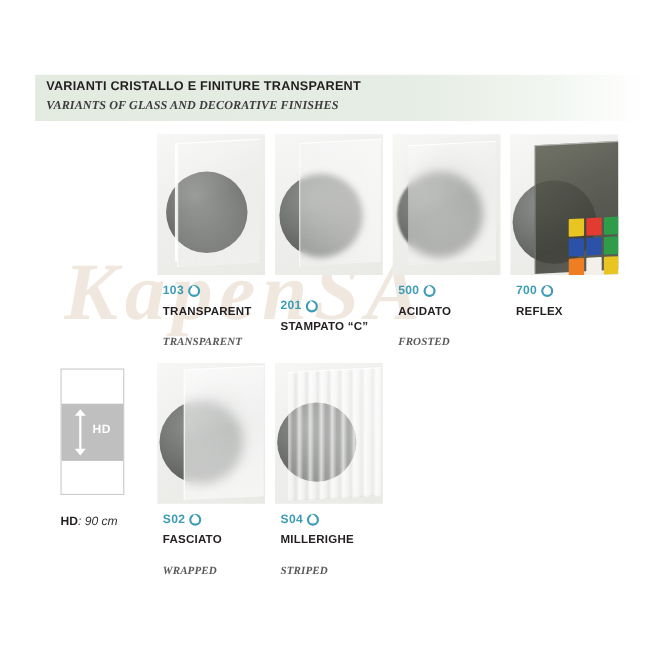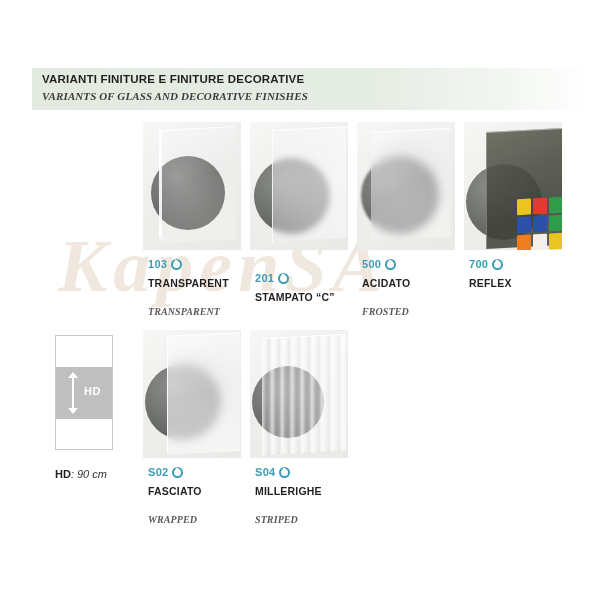--- a/index.html
+++ b/index.html
@@ -213,21 +213,21 @@
   .hd-cap b{font-weight:bold;}
   .hd-cap i{font-style:italic;color:#333;}
 </style>
 </head>
 <body>
 
 <div class="page">
 
   <div class="header">
     <div class="header-inner">
-      <div class="h-title">VARIANTI FINITURE E FINITURE DECORATIVE</div>
+      <div class="h-title">VARIANTI CRISTALLO E FINITURE TRANSPARENT</div>
       <div class="h-sub">VARIANTS OF GLASS AND DECORATIVE FINISHES</div>
     </div>
   </div>
 
   <div class="watermark">
     <span>KapenSA</span>
   </div>
 
   <div class="tile t1" style="left:143px;top:122px;">
     <div class="bg"></div>

